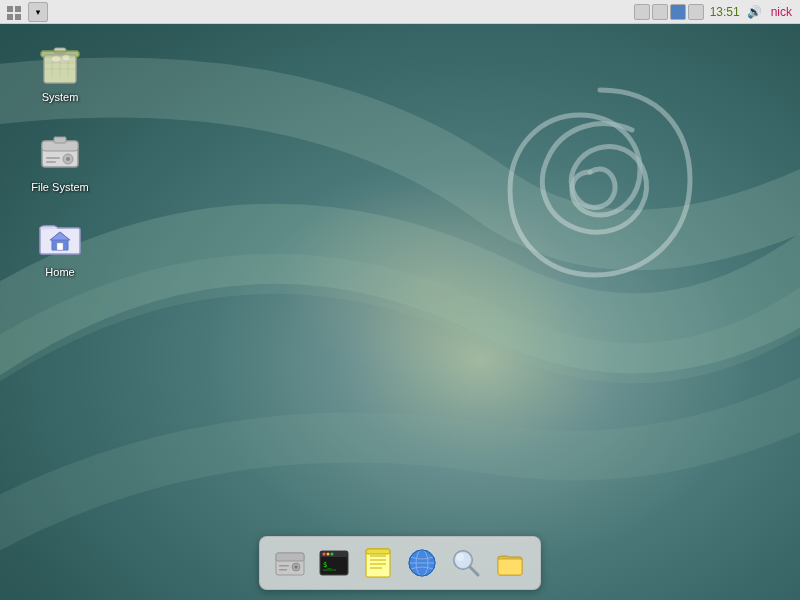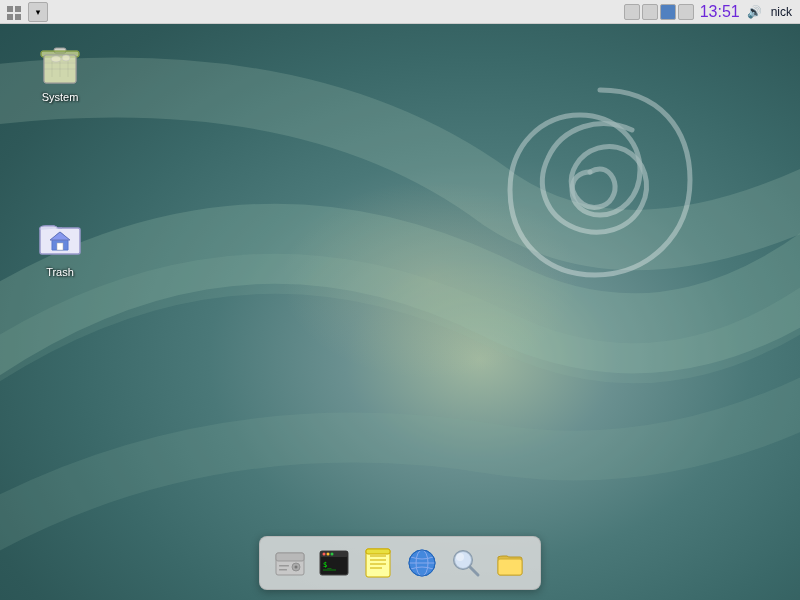--- a/index.html
+++ b/index.html
@@ -81,34 +81,34 @@
       background: #d0d0d0;
       border: 1px solid #aaa;
       border-radius: 2px;
     }
 
     .win-btn.active {
       background: #5080c0;
     }
 
     #clock {
-      font-size: 16px;
-      color: #6d28d9;
+      font-size: 12px;
+      color: #4d7c0f;
       padding: 0 4px;
     }
 
     .volume-icon {
       font-size: 12px;
       color: #555;
       padding: 0 2px;
     }
 
     #username {
       font-size: 12px;
-      color: #0f172a;
+      color: #be185d;
       padding: 0 4px;
     }
 
     
     .desktop-icon {
       position: absolute;
       display: flex;
       flex-direction: column;
       align-items: center;
       cursor: pointer;
@@ -279,38 +279,55 @@
         <line x1="8" y1="24" x2="40" y2="24" stroke="#999" stroke-width="0.5" opacity="0.5"></line>
         <line x1="8" y1="30" x2="40" y2="30" stroke="#999" stroke-width="0.5" opacity="0.5"></line>
 
         <ellipse cx="20" cy="20" rx="5" ry="3" fill="rgba(230,230,200,0.8)" stroke="#bbb" stroke-width="0.5"></ellipse>
         <ellipse cx="30" cy="19" rx="4" ry="3" fill="rgba(230,230,200,0.8)" stroke="#bbb" stroke-width="0.5"></ellipse>
       </svg>
     </div>
     <span class="icon-label">System</span>
   </div>
 
+  <div class="desktop-icon" style="left:20px; top:125px;">
+    <div class="icon-image">
+      <svg width="48" height="48" viewBox="0 0 48 48" xmlns="http://www.w3.org/2000/svg">
+
+        <rect x="6" y="12" width="36" height="26" rx="3" fill="#d8d8d8" stroke="#999" stroke-width="1.5"></rect>
+        <rect x="6" y="12" width="36" height="10" rx="3" fill="#c8c8c8" stroke="#999" stroke-width="1"></rect>
+
+        <circle cx="32" cy="30" r="5" fill="#bbb" stroke="#999" stroke-width="1"></circle>
+        <circle cx="32" cy="30" r="2" fill="#888"></circle>
+        <rect x="10" y="28" width="14" height="2" rx="1" fill="#aaa"></rect>
+        <rect x="10" y="32" width="10" height="2" rx="1" fill="#aaa"></rect>
+
+        <rect x="18" y="8" width="12" height="6" rx="1" fill="#c0c0c0" stroke="#999" stroke-width="1"></rect>
+      </svg>
+    </div>
+    <span class="icon-label">File System</span>
+  </div>
 
   <div class="desktop-icon" style="left:20px; top:210px;">
     <div class="icon-image">
       <svg width="48" height="48" viewBox="0 0 48 48" xmlns="http://www.w3.org/2000/svg">
 
         <path d="M4,16 L4,38 Q4,40 6,40 L42,40 Q44,40 44,38 L44,16 Q44,14 42,14 L22,14 Q20,14 18,12 L10,12 Q6,12 4,14 Z" fill="#e8e8f8" stroke="#9999cc" stroke-width="1.5"></path>
 
         <path d="M4,16 L4,14 Q4,12 8,12 L18,12 Q20,12 22,14 L26,14" fill="#d8d8f0" stroke="#9999cc" stroke-width="1"></path>
 
         <g transform="translate(14,16)">
           <polygon points="10,2 18,9 18,20 2,20 2,9" fill="#6688dd" stroke="#5577cc" stroke-width="1"></polygon>
           <polygon points="10,2 20,10 0,10" fill="#8899ee" stroke="#6677bb" stroke-width="1"></polygon>
 
           <rect x="7" y="13" width="6" height="7" fill="#fff" stroke="#aaa" stroke-width="0.5"></rect>
         </g>
       </svg>
     </div>
-    <span class="icon-label">Trash</span>
+    <span class="icon-label">Home</span>
   </div>
 
   <div id="bottom-dock">
 
     <div class="dock-item">
       <svg viewBox="0 0 32 32" xmlns="http://www.w3.org/2000/svg">
         <rect x="2" y="6" width="28" height="22" rx="2" fill="#c8c8c8" stroke="#999" stroke-width="1"></rect>
         <rect x="2" y="6" width="28" height="8" rx="2" fill="#b8b8b8" stroke="#999" stroke-width="1"></rect>
         <circle cx="22" cy="20" r="4" fill="#aaa" stroke="#888" stroke-width="0.8"></circle>
         <circle cx="22" cy="20" r="1.5" fill="#777"></circle>

